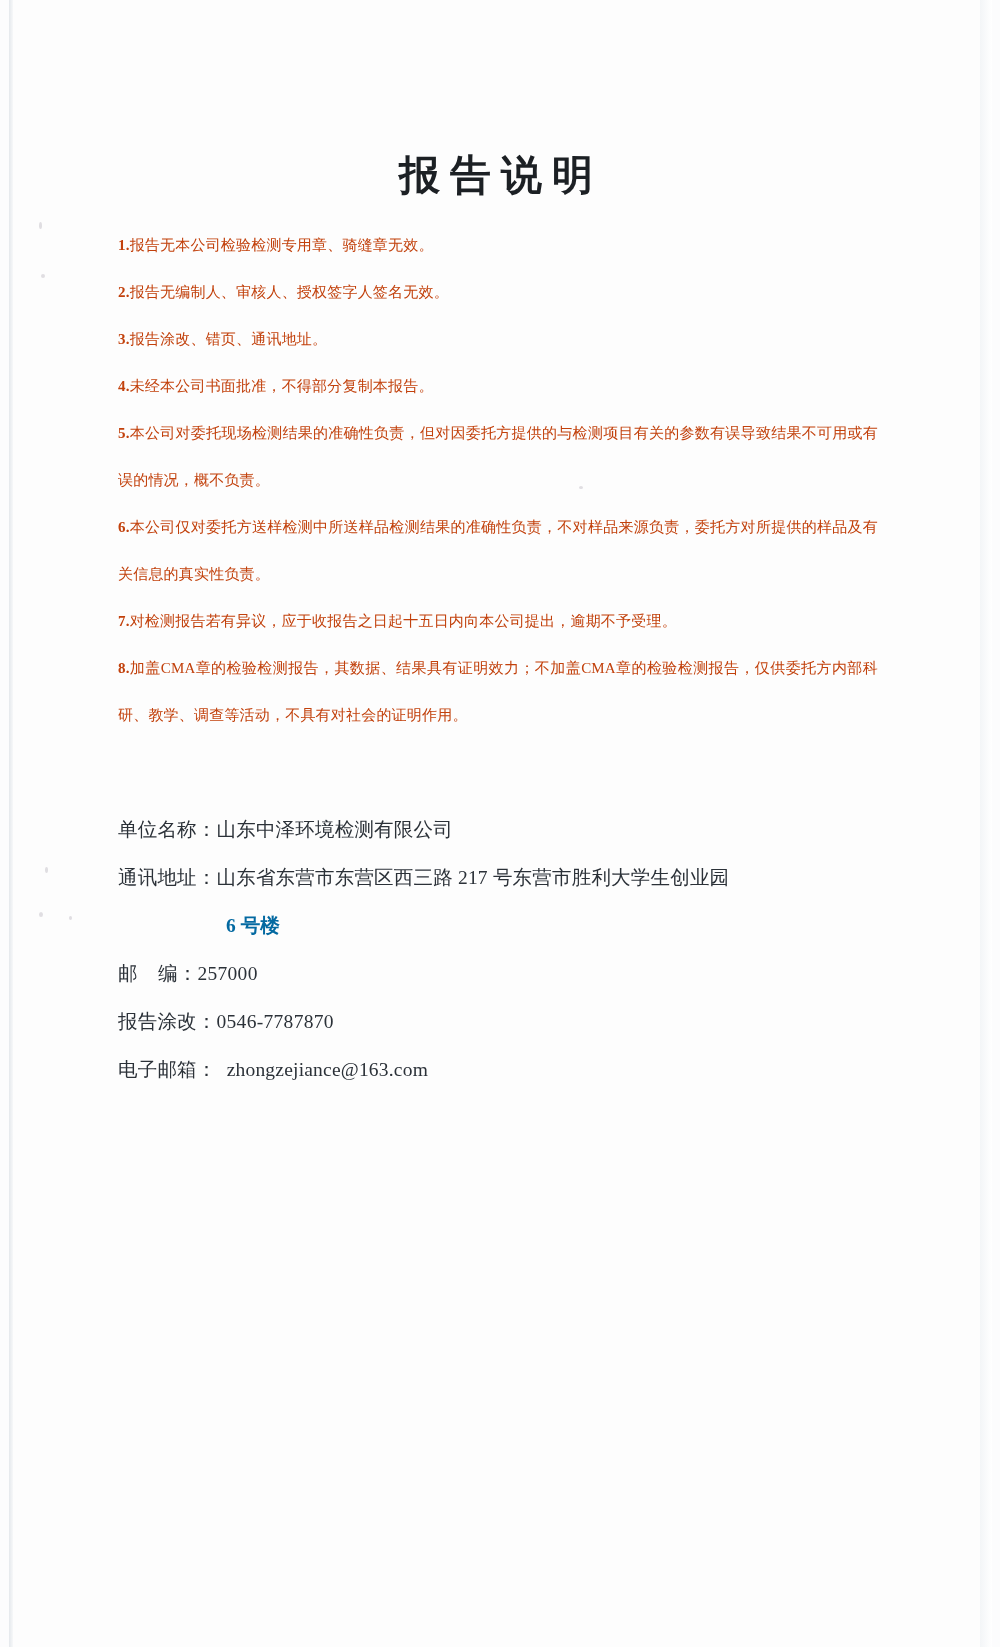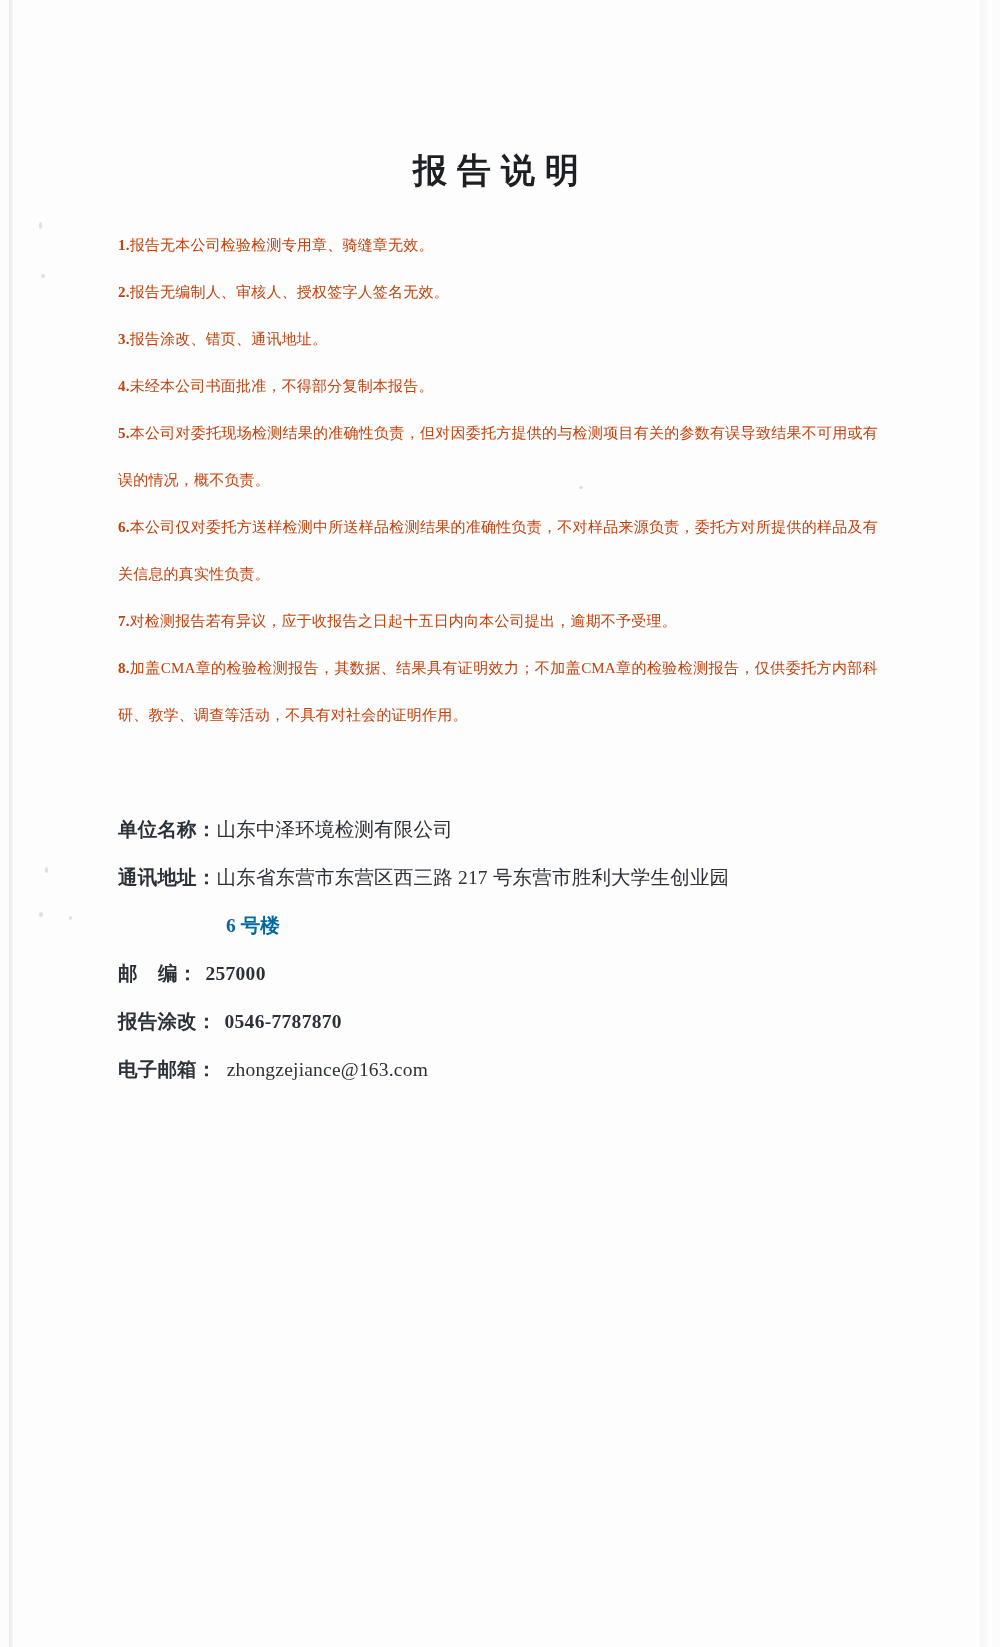--- a/index.html
+++ b/index.html
@@ -58,21 +58,21 @@
     height: 1647px;
   }
 
   
   .doc-title {
     position: absolute;
     left: 0;
     top: 148px;
     width: 974px;
     text-align: center;
-    font-size: 34px;
+    font-size: 41px;
     font-weight: 700;
     letter-spacing: 10px;
     color: #1c2024;
     text-indent: 10px;
     font-family: "Liberation Serif", "DejaVu Serif", serif;
   }
 
   
   .clause-list {
     position: absolute;
@@ -104,29 +104,28 @@
     width: 780px;
   }
   .contact-row {
     font-size: 19.5px;
     line-height: 48px;
     color: #2b3138;
     white-space: pre;
     letter-spacing: 0.2px;
   }
   .contact-row .label {
-    font-weight: 700;
+    font-weight: 400;
   }
   .contact-row .value {
     font-weight: 400;
   }
   .contact-row .value.bold {
-    font-weight: 700;
+    font-weight: 400;
     letter-spacing: 0.3px;
-    margin-left: 8px;
   }
   .contact-cont {
     font-size: 19.5px;
     line-height: 48px;
     color: #0369a1;
     padding-left: 108px;
     font-weight: 700;
   }
   .email-value {
     font-weight: 700;

